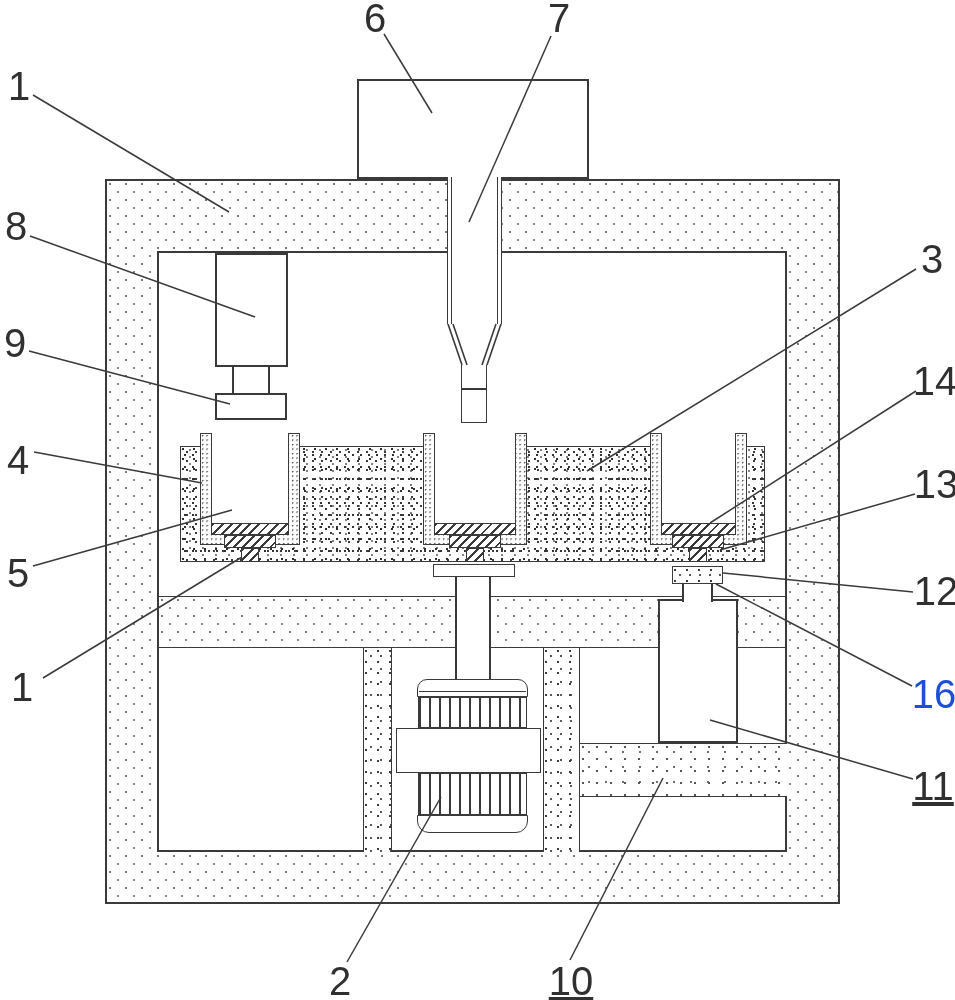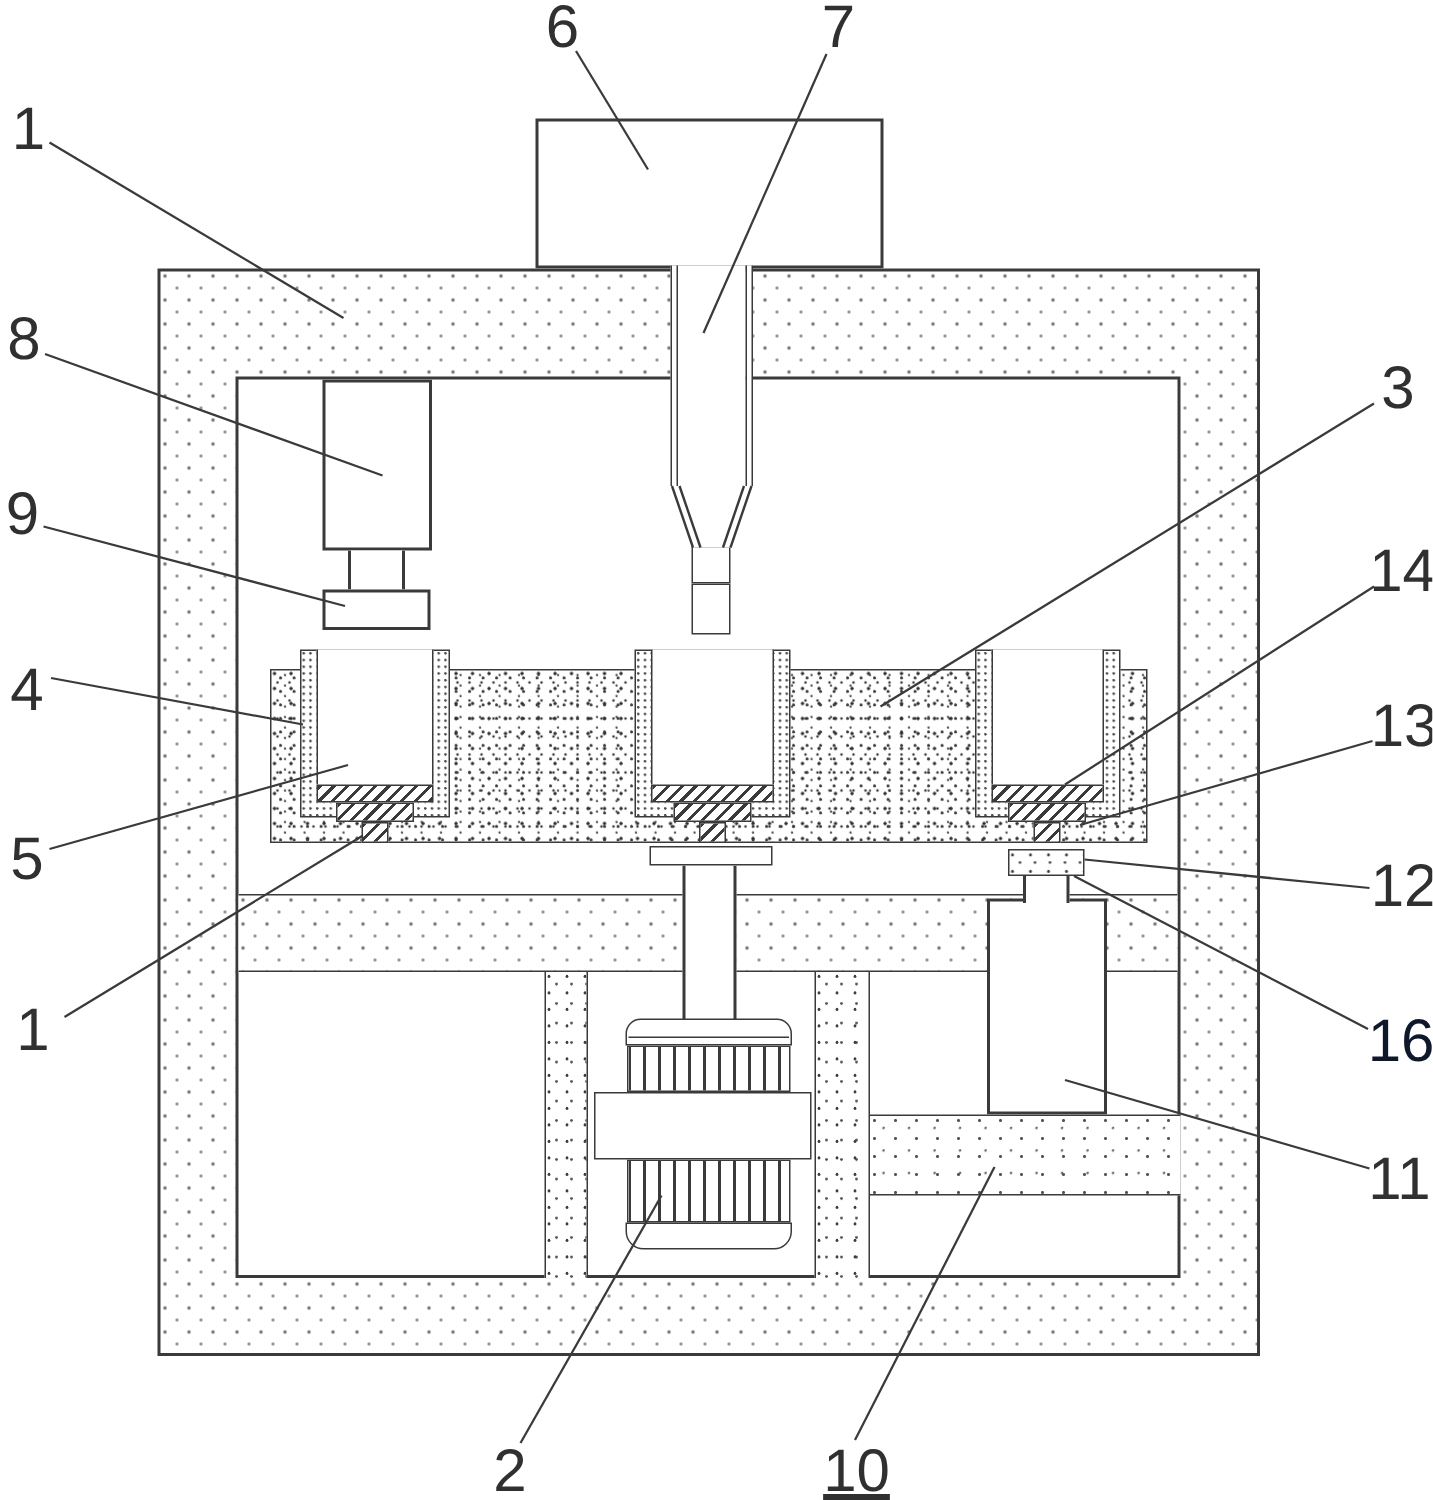--- a/index.html
+++ b/index.html
@@ -138,18 +138,18 @@
       <div class="ref-label" style="left: 15px; top: 343px; color: rgb(48, 48, 48);">9</div>
       <div class="ref-label" style="left: 18px; top: 460px; color: rgb(48, 48, 48);">4</div>
       <div class="ref-label" style="left: 18px; top: 573px; color: rgb(48, 48, 48);">5</div>
       <div class="ref-label" style="left: 22px; top: 687px; color: rgb(48, 48, 48);">1</div>
       <div class="ref-label" style="left: 375px; top: 18px; color: rgb(48, 48, 48);">6</div>
       <div class="ref-label" style="left: 559px; top: 18px; color: rgb(48, 48, 48);">7</div>
       <div class="ref-label" style="left: 932px; top: 259px; color: rgb(48, 48, 48);">3</div>
       <div class="ref-label" style="left: 935px; top: 381px; color: rgb(48, 48, 48);">14</div>
       <div class="ref-label" style="left: 936px; top: 484px; color: rgb(48, 48, 48);">13</div>
       <div class="ref-label" style="left: 936px; top: 591px; color: rgb(48, 48, 48);">12</div>
-      <div class="ref-label" style="left: 934px; top: 694px; color: #0f172a;">16</div>
-      <div class="ref-label" style="left: 933px; top: 786px; color: rgb(48, 48, 48);">11</div>
+      <div class="ref-label" style="left: 934px; top: 694px; color: #1d4ed8;">16</div>
+      <div class="ref-label" style="left: 933px; top: 786px; color: rgb(48, 48, 48); text-decoration: underline;">11</div>
       <div class="ref-label" style="left: 340px; top: 981px; color: rgb(48, 48, 48);">2</div>
       <div class="ref-label" style="left: 571px; top: 981px; color: rgb(48, 48, 48); text-decoration: underline;">10</div>
     </div>
 </div>
 
 </body></html>

